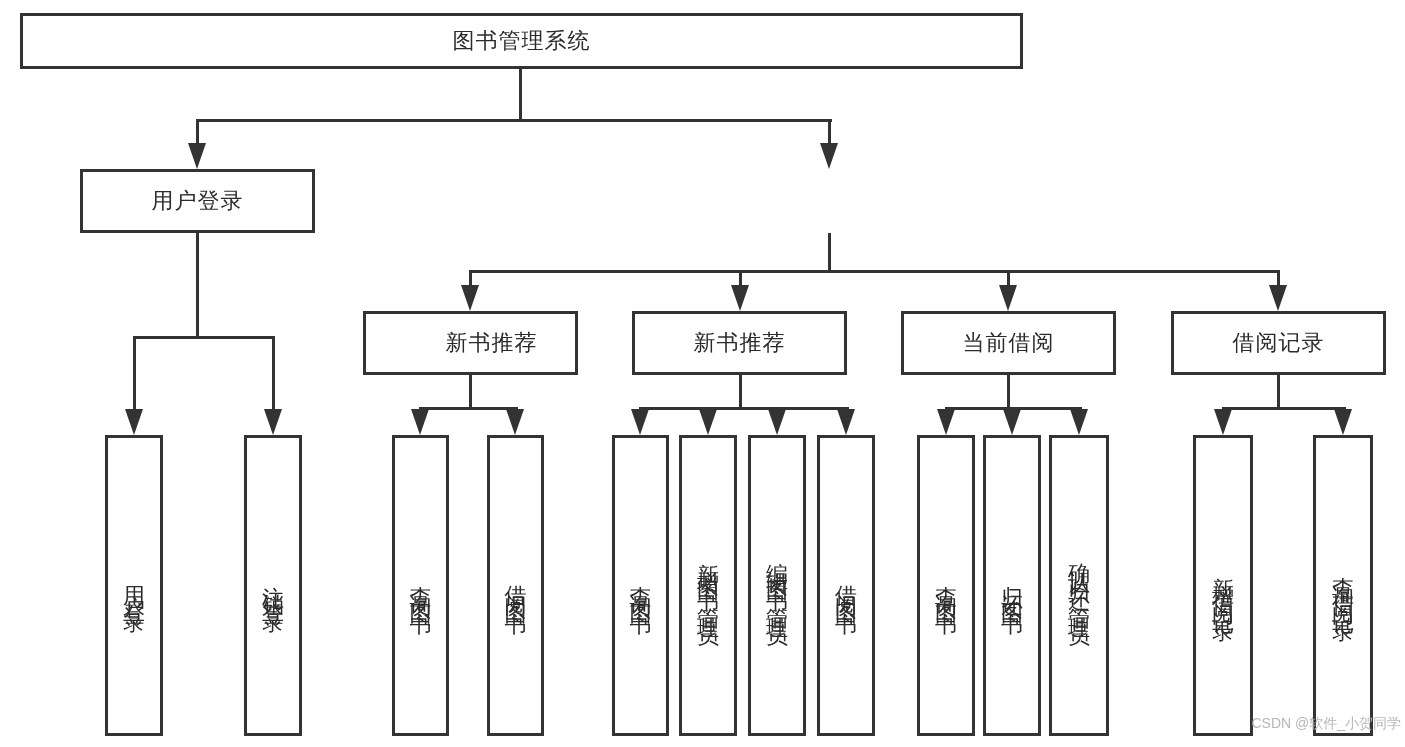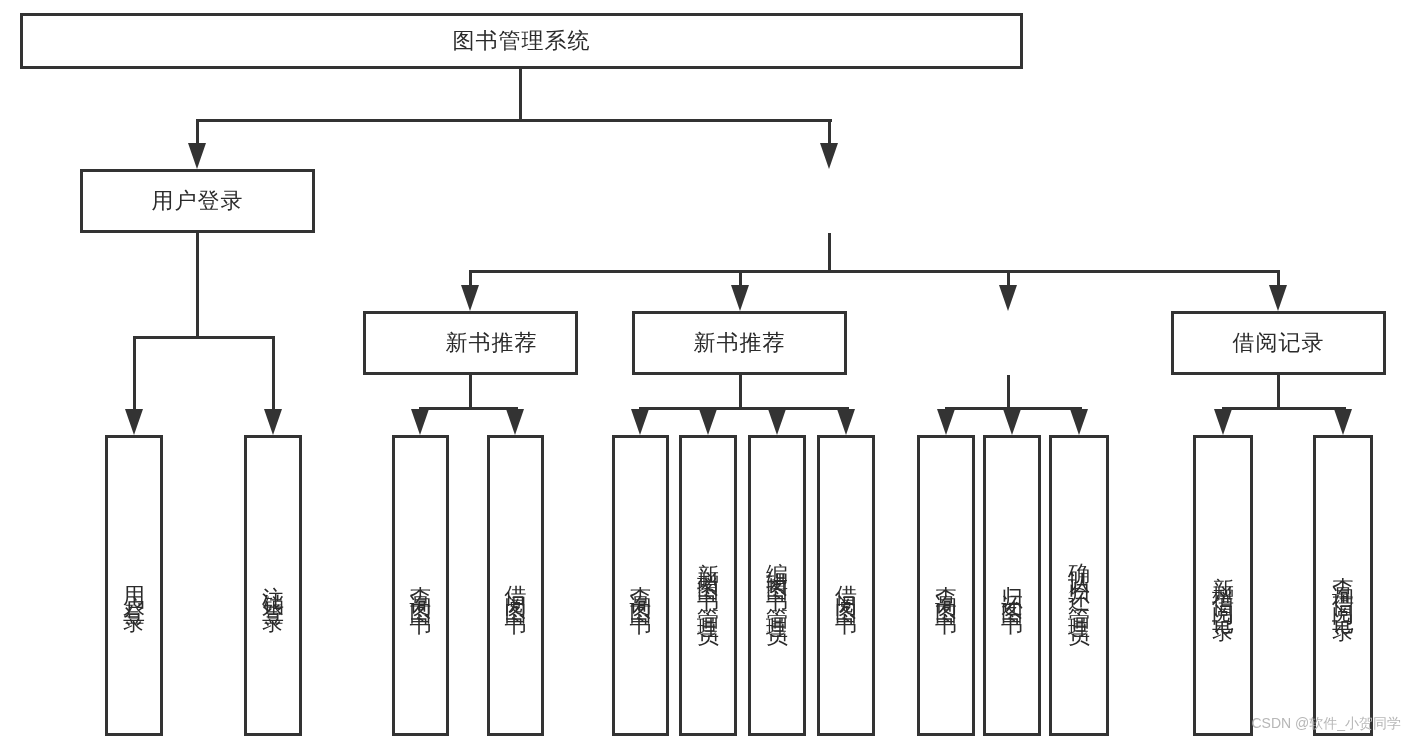--- a/index.html
+++ b/index.html
@@ -48,20 +48,23 @@
 
   <div class="box" style="left:80px;top:169px;width:235px;height:64px;">
     <span>用户登录</span>
   </div>
 
   <div class="box" style="left:363px;top:311px;width:215px;height:64px;padding-left:42px;">
     <span>新书推荐</span>
   </div>
   <div class="box" style="left:632px;top:311px;width:215px;height:64px;">
     <span>新书推荐</span>
+  </div>
+  <div class="box" style="left:901px;top:311px;width:215px;height:64px;">
+    <span>当前借阅</span>
   </div>
   <div class="box" style="left:1171px;top:311px;width:215px;height:64px;">
     <span>借阅记录</span>
   </div>
 
   <div class="box vbox" style="left:105px;top:435px;width:58px;height:301px;">
     <span>用户登录</span>
   </div>
   <div class="box vbox" style="left:244px;top:435px;width:58px;height:301px;">
     <span>注销登录</span>

